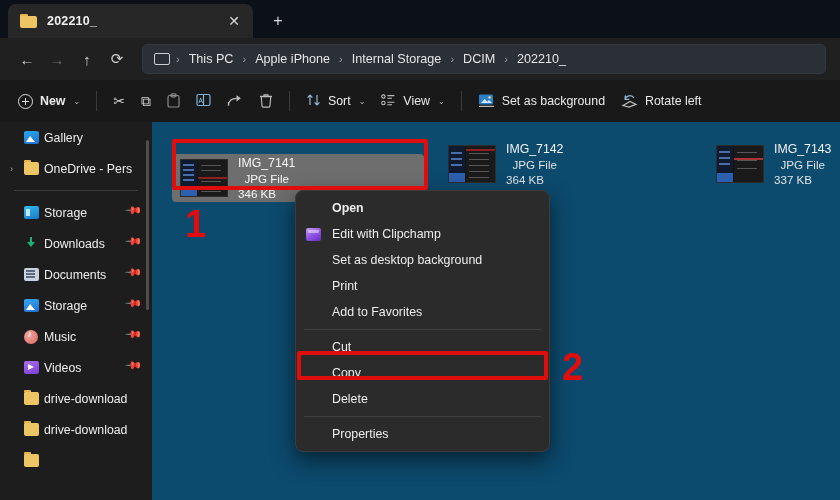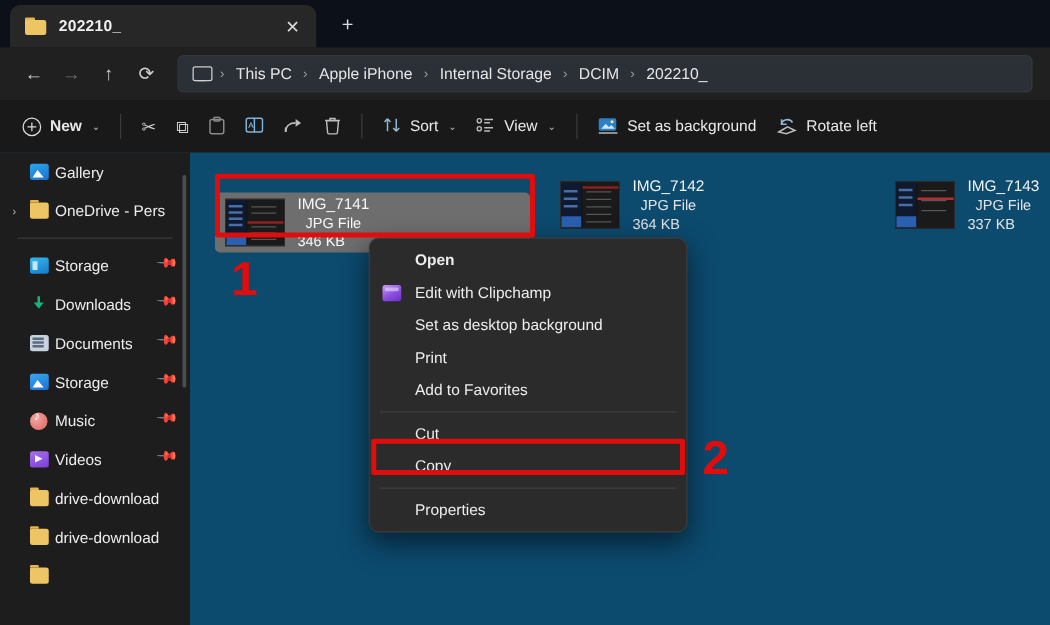--- a/index.html
+++ b/index.html
@@ -562,20 +562,24 @@
     </div>
     <div class="mi-sep"></div>
     <div class="mi">
       <span class="mi-ico"></span>
       <span class="mi-txt">Cut</span>
     </div>
     <div class="mi">
       <span class="mi-ico"></span>
       <span class="mi-txt">Copy</span>
     </div>
+    <div class="mi">
+      <span class="mi-ico"></span>
+      <span class="mi-txt">Delete</span>
+    </div>
     <div class="mi-sep"></div>
     <div class="mi">
       <span class="mi-ico"></span>
       <span class="mi-txt">Properties</span>
     </div>
   </div>
 
   <div class="hl hl-file"></div>
   <div class="hl hl-copy"></div>
   <div class="ann ann-1">1</div>

